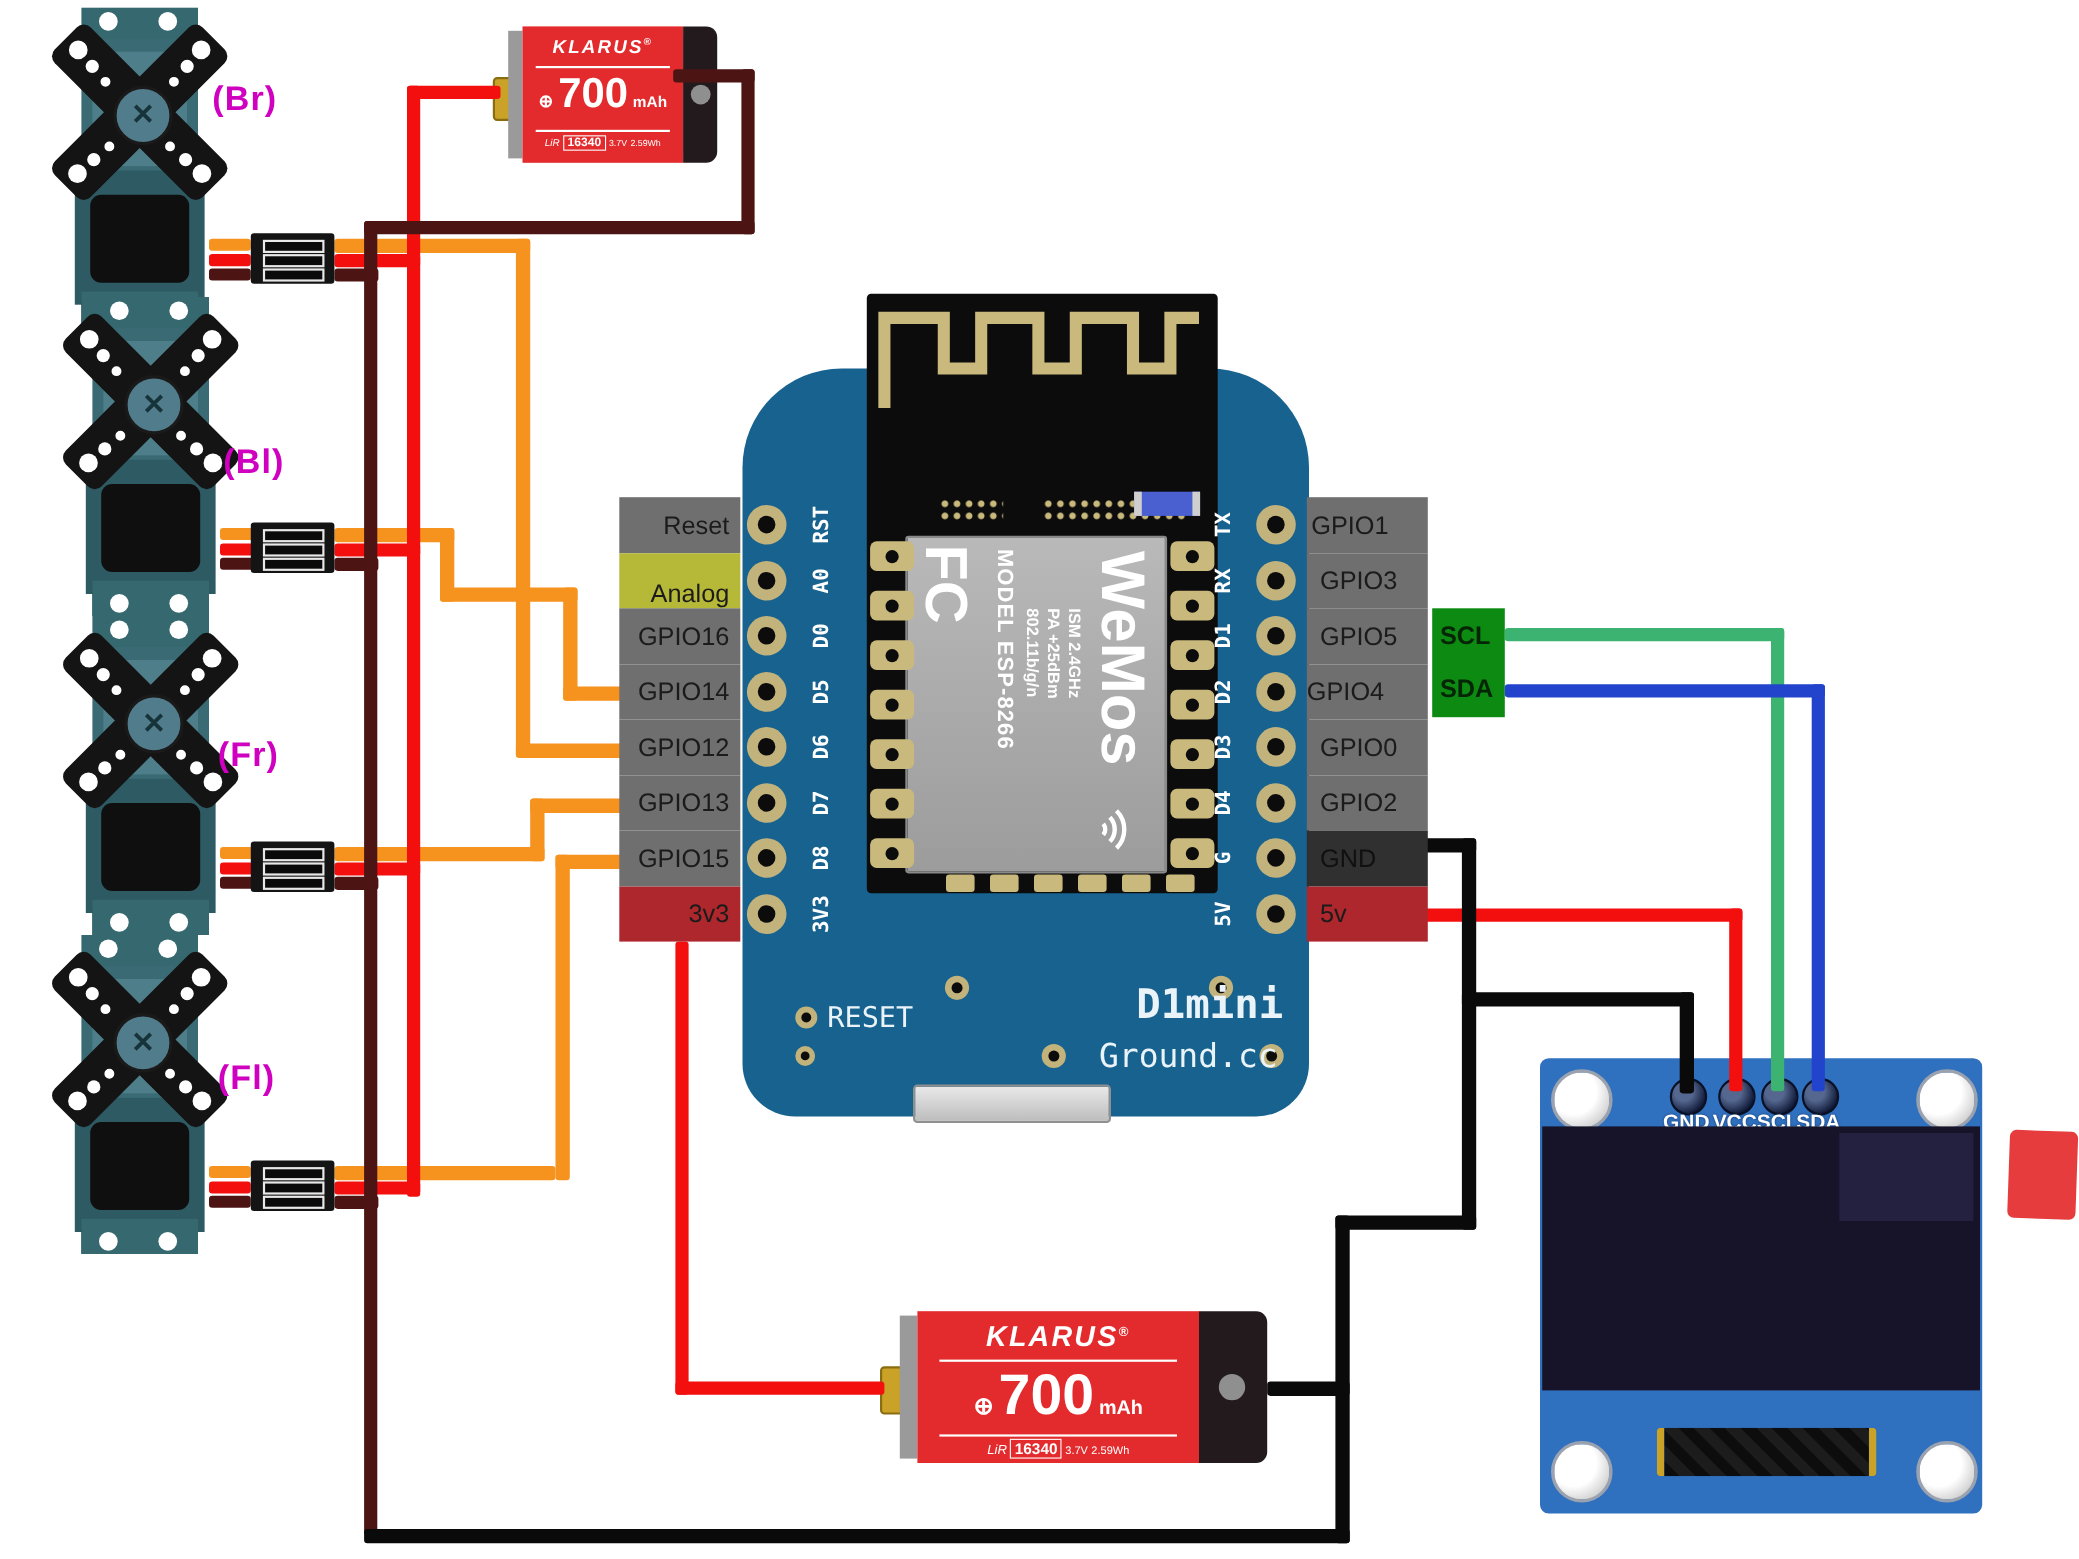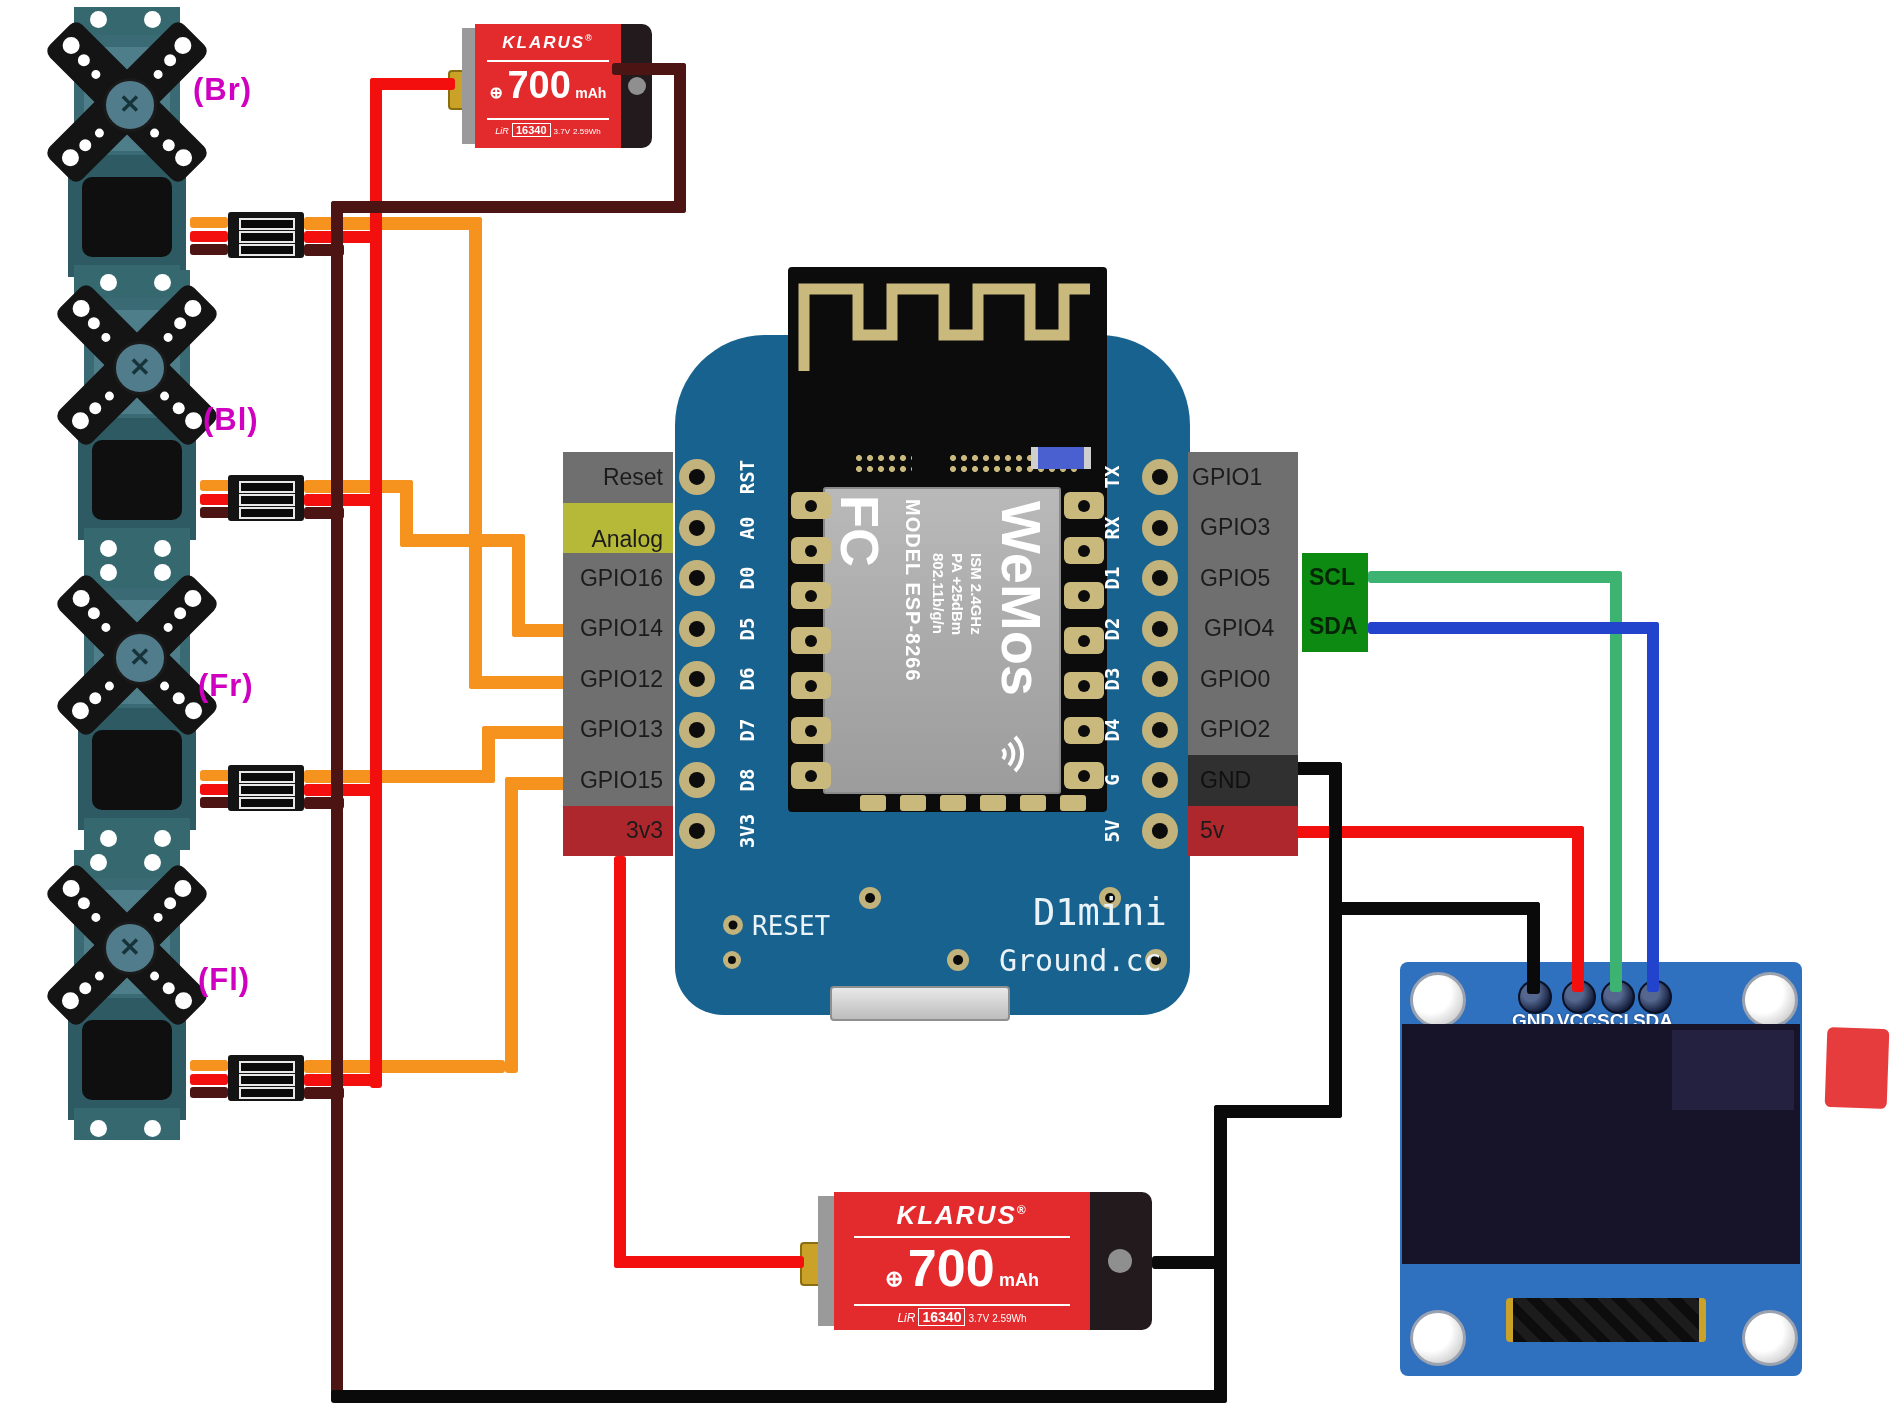--- a/index.html
+++ b/index.html
@@ -409,21 +409,21 @@
       </div>
     <div class="gold-hole" style="left:424px;top:552px;width:22px;height:22px;">
         <i></i>
       </div>
     <div class="gold-hole" style="left:272px;top:614px;width:22px;height:22px;">
         <i></i>
       </div>
     <div class="gold-hole" style="left:470px;top:614px;width:22px;height:22px;">
         <i></i>
       </div>
-    <div class="silk" style="left:358px;top:556px;font-size:37px;font-weight:normal;">D1mini</div>
+    <div class="silk" style="left:358px;top:556px;font-size:37px;font-weight:bold;">D1mini</div>
     <div class="silk" style="left:324px;top:608px;font-size:30px;">Ground.cc</div>
   </div>
 
   <div id="strip-layer">
       <div class="strip" style="left: 563px; top: 452px; z-index: 3;">
         <div class="strip-row rowgray" style="height: 50.5px; justify-content: flex-end; padding: 0px 10px 0px 0px;">
           <span>Reset</span>
         </div>
         <div class="strip-row rowyellow" style="height: 50.5px; justify-content: flex-end; padding: 0px 10px 0px 0px; align-items: flex-end;">
           <span>Analog</span>
@@ -450,21 +450,21 @@
       <div class="strip" style="left: 1188px; top: 452px; z-index: 3;">
         <div class="strip-row rowgray" style="height: 50.5px; justify-content: flex-start; padding: 0px 0px 0px 4px;">
           <span>GPIO1</span>
         </div>
         <div class="strip-row rowgray" style="height: 50.5px; justify-content: flex-start; padding: 0px 0px 0px 12px;">
           <span>GPIO3</span>
         </div>
         <div class="strip-row rowgray" style="height: 50.5px; justify-content: flex-start; padding: 0px 0px 0px 12px;">
           <span>GPIO5</span>
         </div>
-        <div class="strip-row rowgray" style="height: 50.5px; justify-content: flex-start; padding: 0px 0px 0px 16px; text-align: center;">
+        <div class="strip-row rowgray" style="height: 50.5px; justify-content: flex-start; padding: 0px 0px 0px 0; text-align: center;">
           <span>GPIO4</span>
         </div>
         <div class="strip-row rowgray" style="height: 50.5px; justify-content: flex-start; padding: 0px 0px 0px 12px;">
           <span>GPIO0</span>
         </div>
         <div class="strip-row rowgray" style="height: 50.5px; justify-content: flex-start; padding: 0px 0px 0px 12px;">
           <span>GPIO2</span>
         </div>
         <div class="strip-row rowdark" style="height: 50.5px; justify-content: flex-start; padding: 0px 0px 0px 12px;">
           <span>GND</span>

